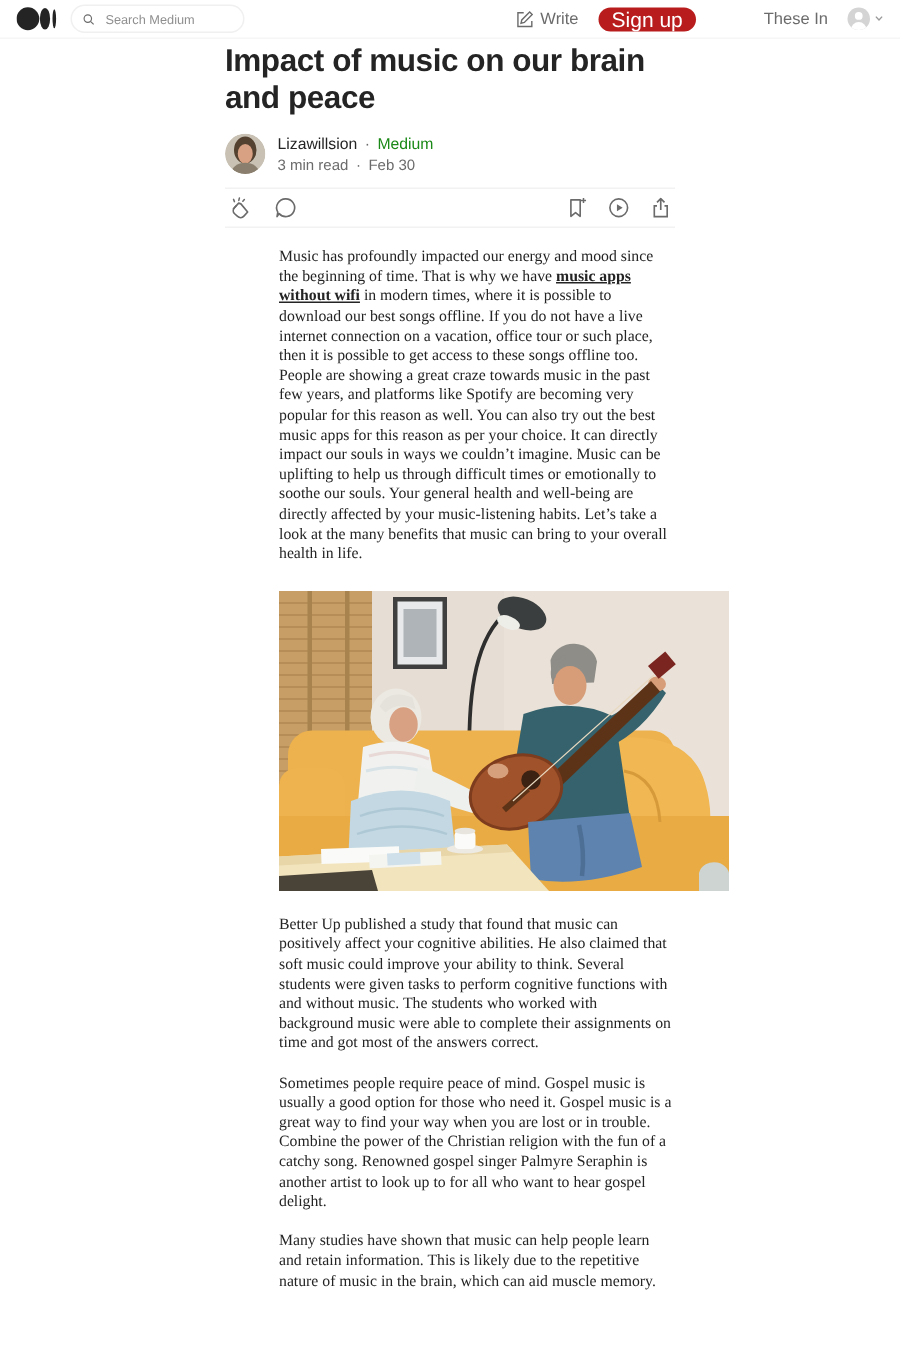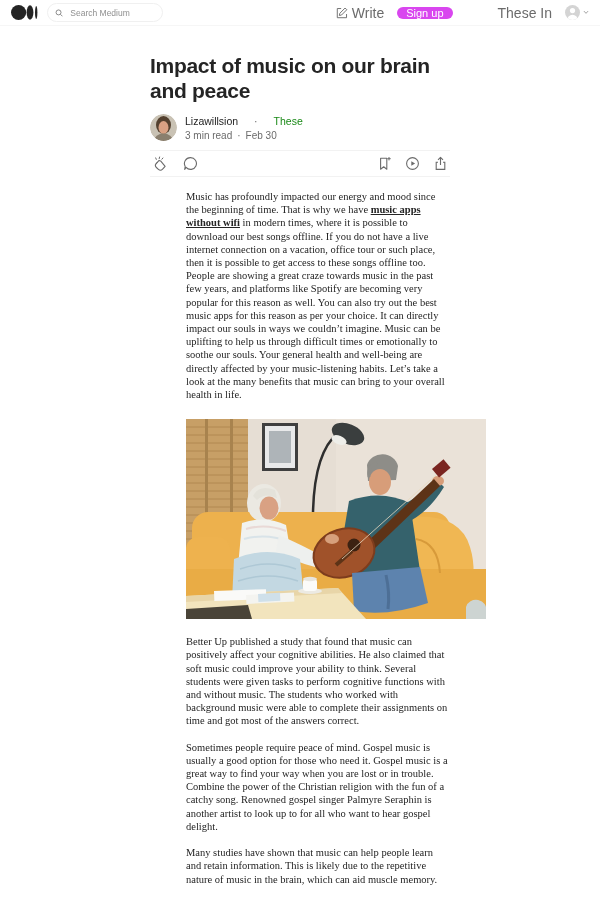--- a/index.html
+++ b/index.html
@@ -20,41 +20,41 @@
     width:100px;height:17px;padding:0 7px;
     border:1px solid #f0f0f0;border-radius:10px;background:#fff;
   }
   .search-wrap input{
     border:none;outline:none;background:transparent;
     font-size:8.5px;color:#242424;width:100%;
     font-family:"Liberation Sans",sans-serif;
   }
   .search-wrap input::placeholder{color:#8f8f8f;}
   .nav-right{display:flex;align-items:center;gap:13px;}
-  .nav-link{display:flex;align-items:center;gap:4px;font-size:14px;color:#6b6b6b;cursor:pointer;padding-left:32px;}
+  .nav-link{display:flex;align-items:center;gap:4px;font-size:11px;color:#6b6b6b;cursor:pointer;padding-left:32px;}
   .btn-signup{
-    background:#d946ef;color:#fff;font-size:11px;
+    background:#b91c1c;color:#fff;font-size:14px;
     padding:0 9px;border-radius:99px;border:none;cursor:pointer;
     font-family:"Liberation Sans",sans-serif;
   }
   .nav-avatar{display:flex;align-items:center;gap:3px;cursor:pointer;}
   .avatar-circle{
     width:15px;height:15px;border-radius:50%;background:#d4d4d4;
     display:flex;align-items:flex-end;justify-content:center;overflow:hidden;
   }
   
   .main{width:300px;margin:0 auto;}
   .title{
-    margin:27px 0 0 0;font-size:21px;line-height:25px;font-weight:700;
+    margin:2px 0 0 0;font-size:21px;line-height:25px;font-weight:700;
     letter-spacing:-0.3px;color:#242424;
   }
   .byline{display:flex;align-items:center;margin-top:11px;}
   .author-avatar{width:27px;height:27px;border-radius:50%;overflow:hidden;flex:none;cursor:pointer;}
   .byline-text{margin-left:8px;}
-  .byline-row1{font-size:10.5px;color:#242424;display:flex;gap:16px;align-items:center;}
+  .byline-row1{font-size:10.5px;color:#242424;display:flex;gap:5px;align-items:center;}
   .author-name{cursor:pointer;}
   .dot{color:#6b6b6b;}
   .follow{color:#1a8917;cursor:pointer;}
   .byline-row2{font-size:10px;color:#6b6b6b;margin-top:3px;display:flex;gap:5px;}
   .actionbar{
     margin-top:9px;border-top:1px solid #f2f2f2;border-bottom:1px solid #f2f2f2;
     display:flex;align-items:center;justify-content:space-between;padding:5px 2px;
   }
   .ab-group{display:flex;align-items:center;gap:16px;}
   .ab-group.right{gap:13px;}
@@ -136,21 +136,21 @@
           <ellipse cx="13.5" cy="11" rx="7.5" ry="9" fill="#54412f"></ellipse>
           <ellipse cx="13.5" cy="13.5" rx="5" ry="6.5" fill="#d9a183"></ellipse>
           <path d="M4 27 a9.5 7.5 0 0 1 19 0 z" fill="#8a7f6e"></path>
         </g>
       </svg>
     </div>
     <div class="byline-text">
       <div class="byline-row1">
         <span class="author-name">Lizawillsion</span>
         <span class="dot">·</span>
-        <span class="follow">These</span>
+        <span class="follow">Medium</span>
       </div>
       <div class="byline-row2">
         <span>3 min read</span>
         <span class="dot">·</span>
         <span>Feb 30</span>
       </div>
     </div>
   </div>
 
   <div class="actionbar">

